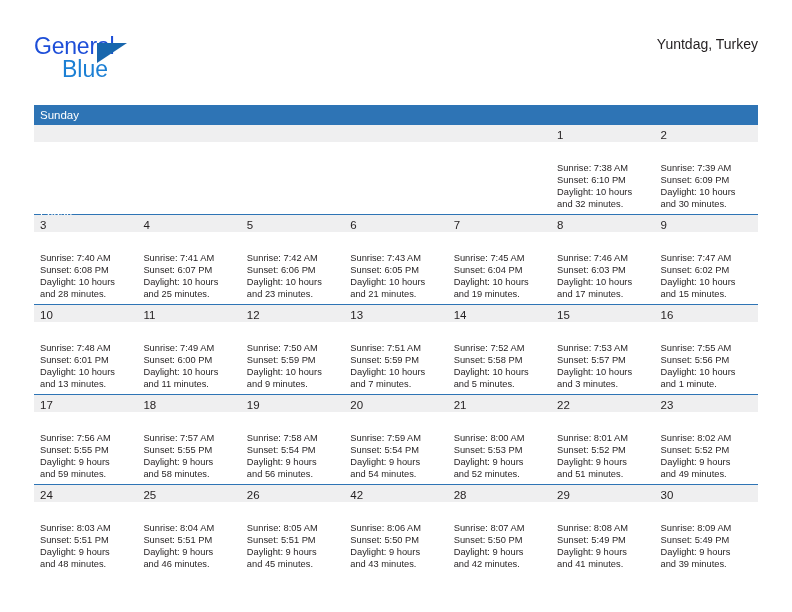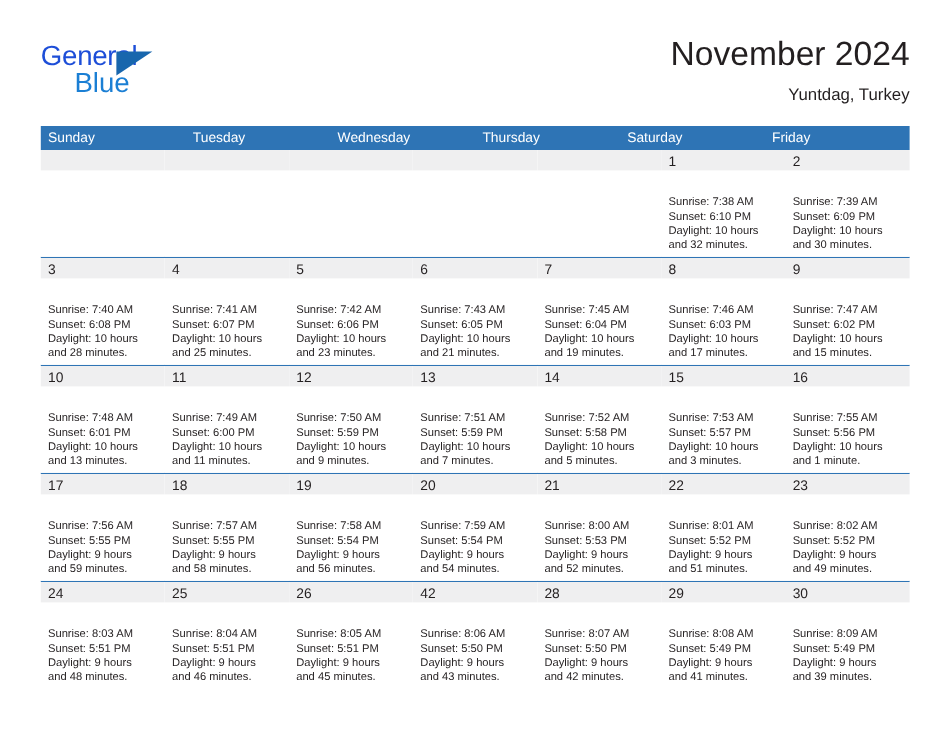--- a/index.html
+++ b/index.html
@@ -88,20 +88,21 @@
   .calendar {
     position: absolute;
     left: 34px;
     top: 105px;
     width: 724px;
   }
   .dow-row {
     display: flex;
     background: #2e74b5;
     height: 20px;
+    flex-direction: column;
   }
   .dow {
     flex: 1 1 0;
     color: #ffffff;
     font-size: 11.5px;
     line-height: 20px;
     padding-left: 6px;
     box-sizing: border-box;
     white-space: nowrap;
   }
@@ -147,21 +148,20 @@
 <div class="page">
 
   <div class="header">
     <div class="brand">
       <span class="brand-line1">General</span>
       <span class="brand-line2">Blue</span>
       <span class="brand-mark"></span>
     </div>
 
     <div class="title-block">
-      <div class="cal-title">November 2024</div>
       <div class="cal-subtitle">Yuntdag, Turkey</div>
     </div>
   </div>
 
   <div class="calendar">
     <div class="dow-row">
       <div class="dow">Sunday</div>
       <div class="dow">Tuesday</div>
       <div class="dow">Wednesday</div>
       <div class="dow">Thursday</div>

